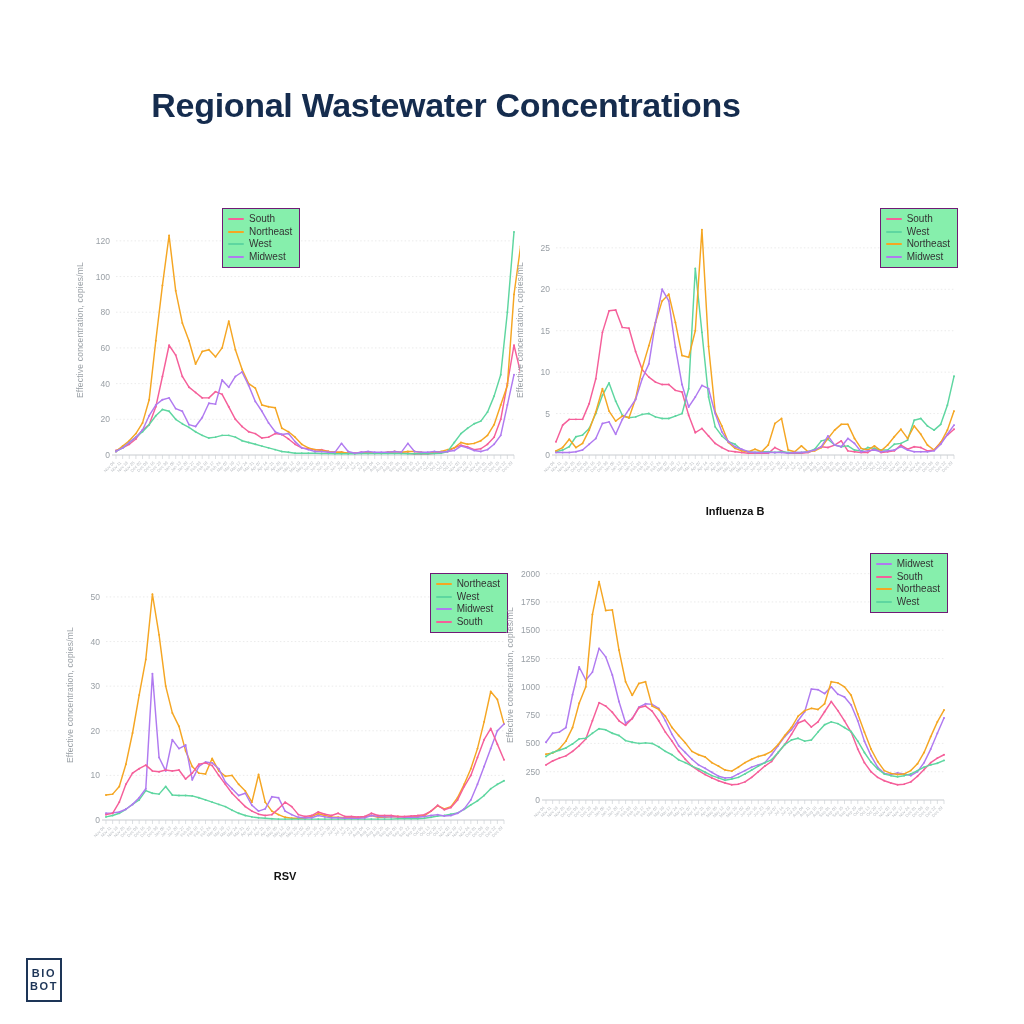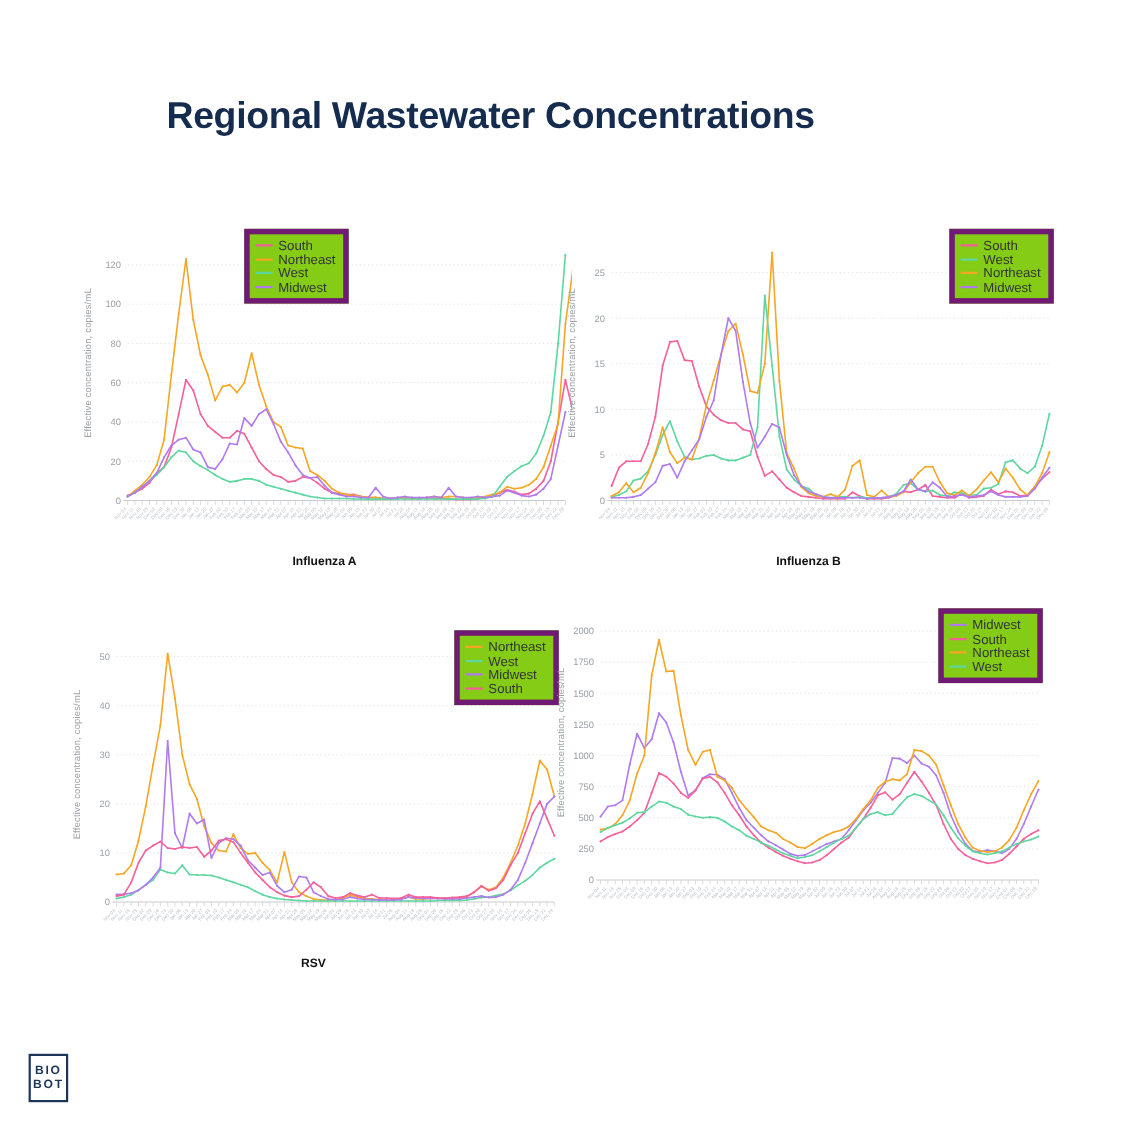--- a/index.html
+++ b/index.html
@@ -74,24 +74,24 @@
     text-align: center;
     font-size: 11px;
     font-weight: bold;
     color: #111111;
     font-family: "Liberation Sans", sans-serif;
   }
   .caption.c0 { top: 300px; left: 0; }
 
   .legend {
     position: absolute;
-    border: 5px solid #701a75;
-    background: #84cc16;
+    border: 1px solid #701a75;
+    background: #86efac;
     padding: 4px 7px 4px 5px;
-    font-size: 12px;
+    font-size: 10px;
     color: #333333;
     line-height: 12.6px;
     font-family: "Liberation Sans", sans-serif;
   }
   .legend .row {
     display: flex;
     align-items: center;
     white-space: nowrap;
   }
   .legend .swatch {
@@ -542,21 +542,20 @@
           <div class="row">
             <span class="swatch" style="background: rgb(94, 214, 160);"></span>
             <span>West</span>
           </div>
           <div class="row">
             <span class="swatch" style="background: rgb(176, 122, 240);"></span>
             <span>Midwest</span>
           </div>
         </div>
     </div>
-    <div class="caption c0">Influenza A</div>
   </div>
 
   <div class="panel p1">
     <div class="plotwrap">
       <div class="ylabel">
           <span>Effective concentration, copies/mL</span>
         </div>
       <svg class="svgbox" id="svg1" width="450" height="300">
           <text x="40" y="253" text-anchor="end" class="tick-text">0</text>
           <line x1="46" y1="208.57142857142856" x2="444" y2="208.57142857142856" stroke="#e6e6e6" stroke-width="0.8" stroke-dasharray="1.5 2.2"></line>

